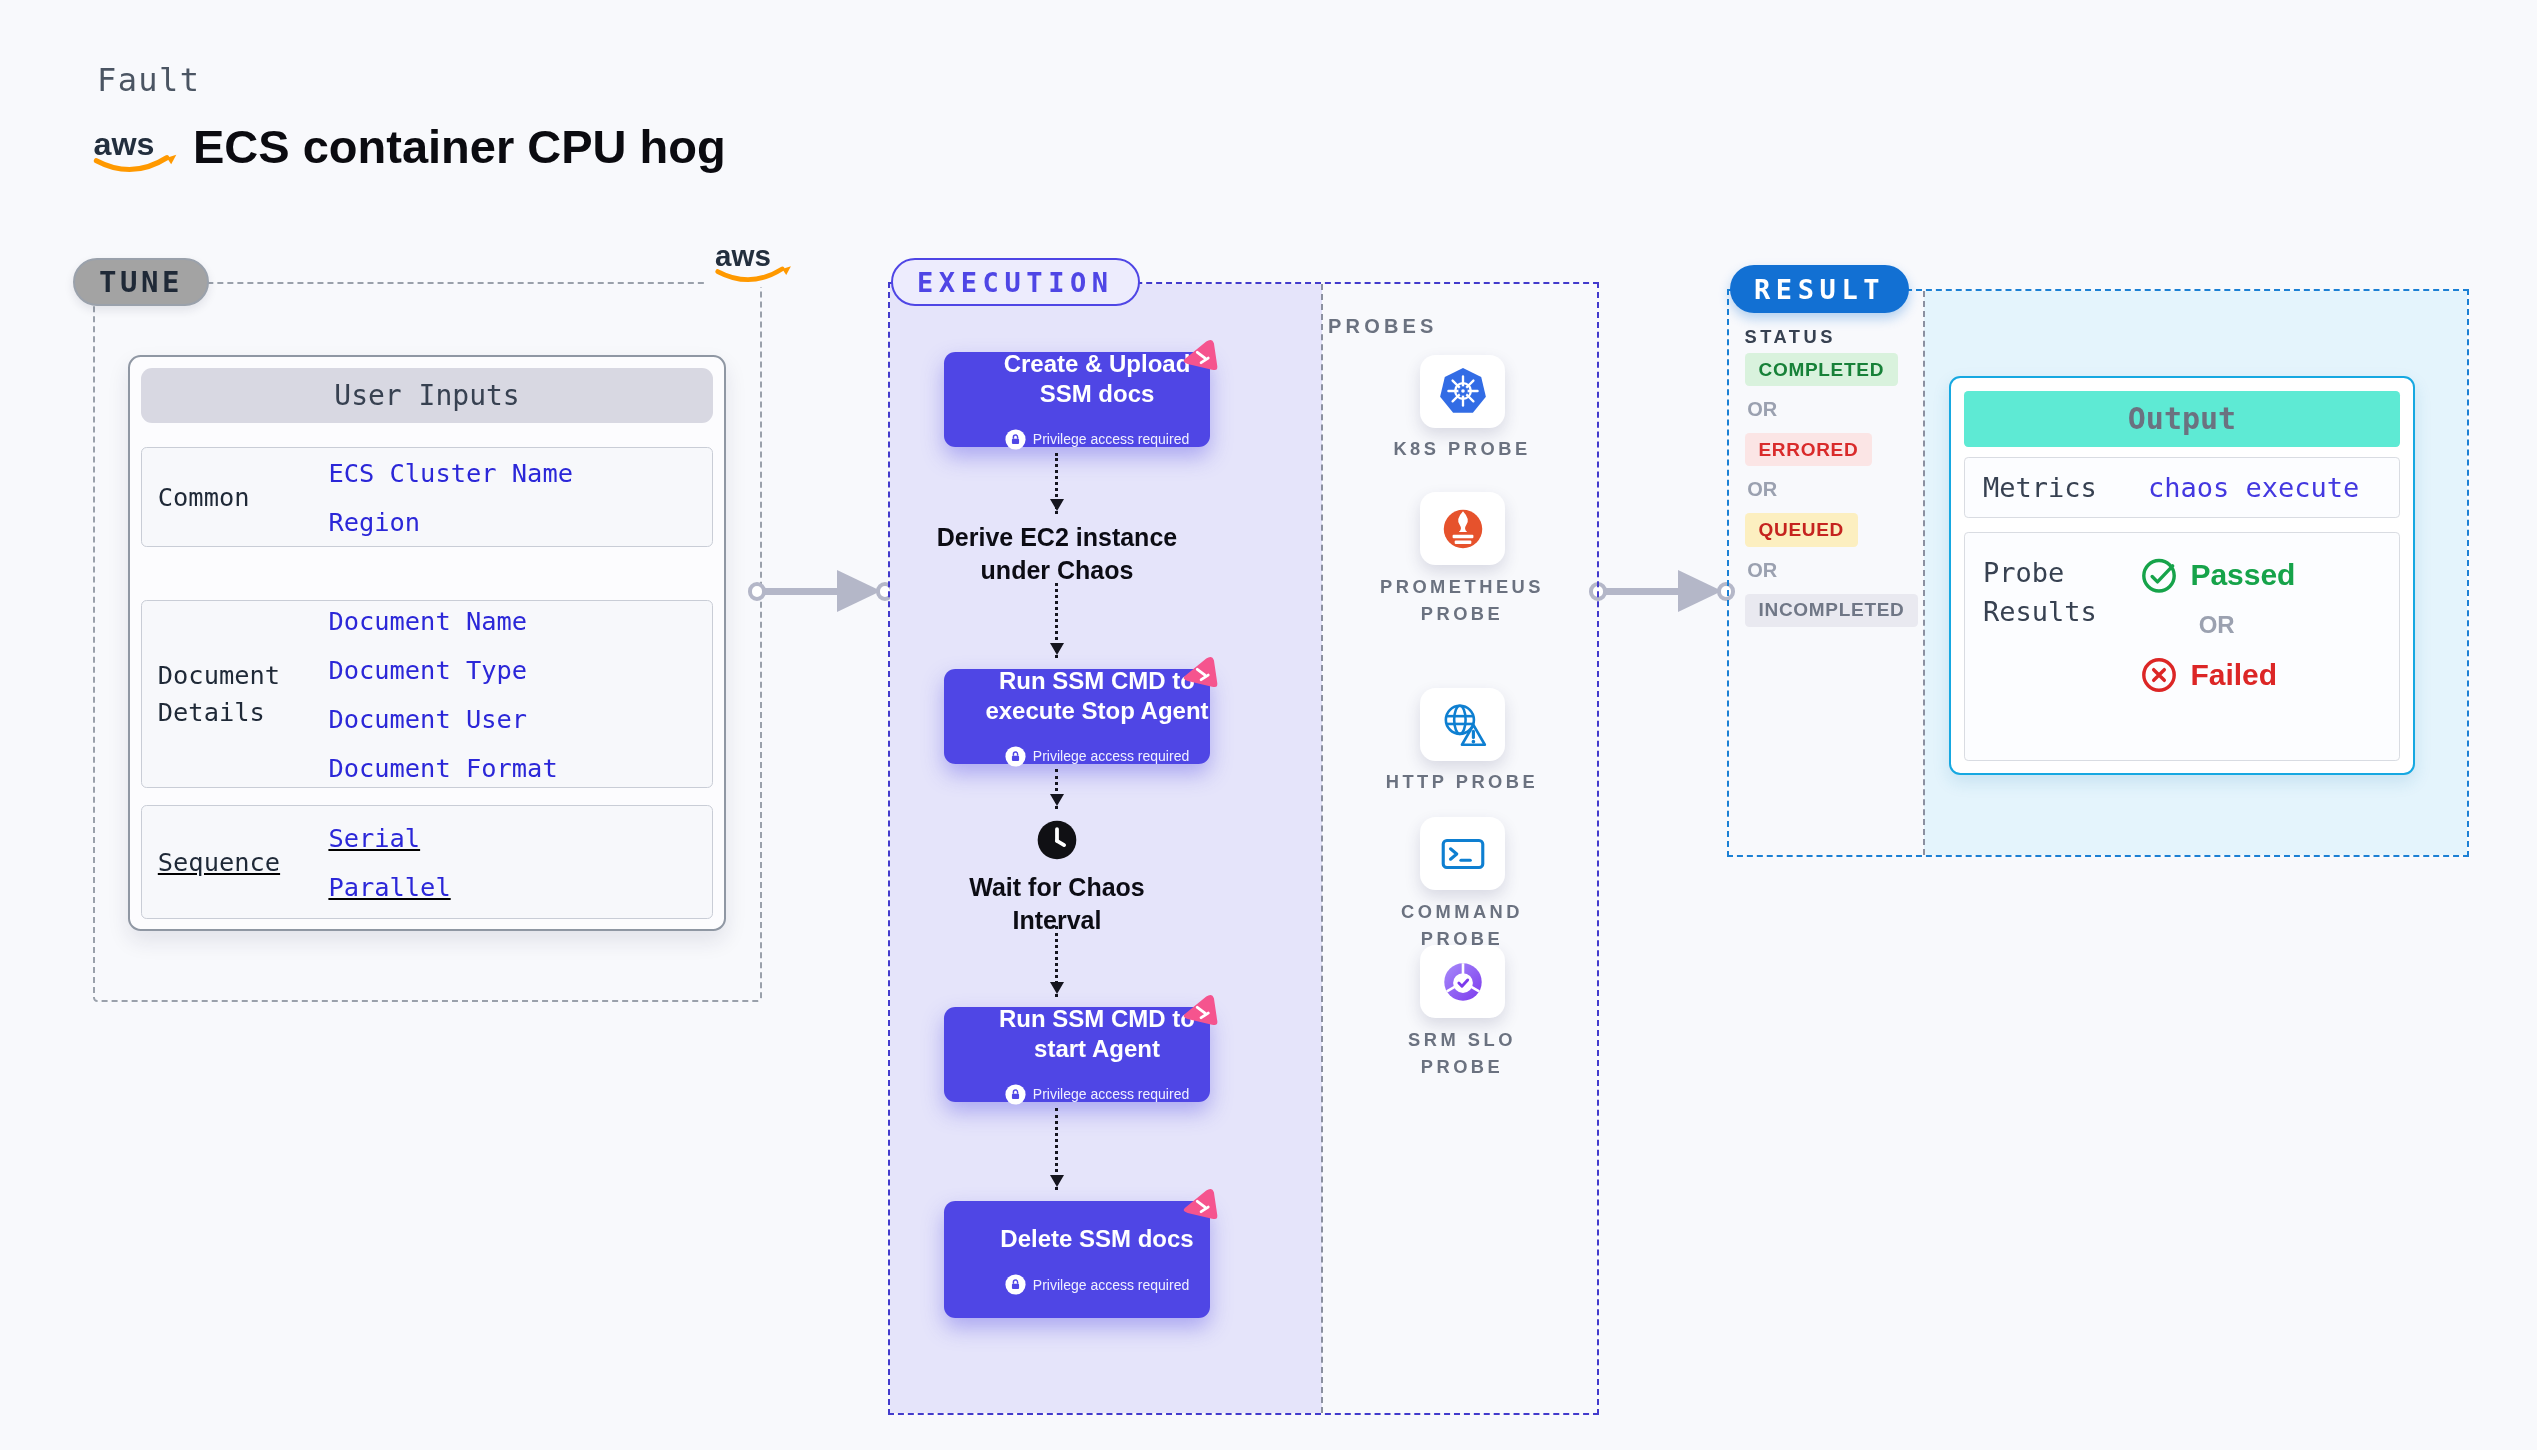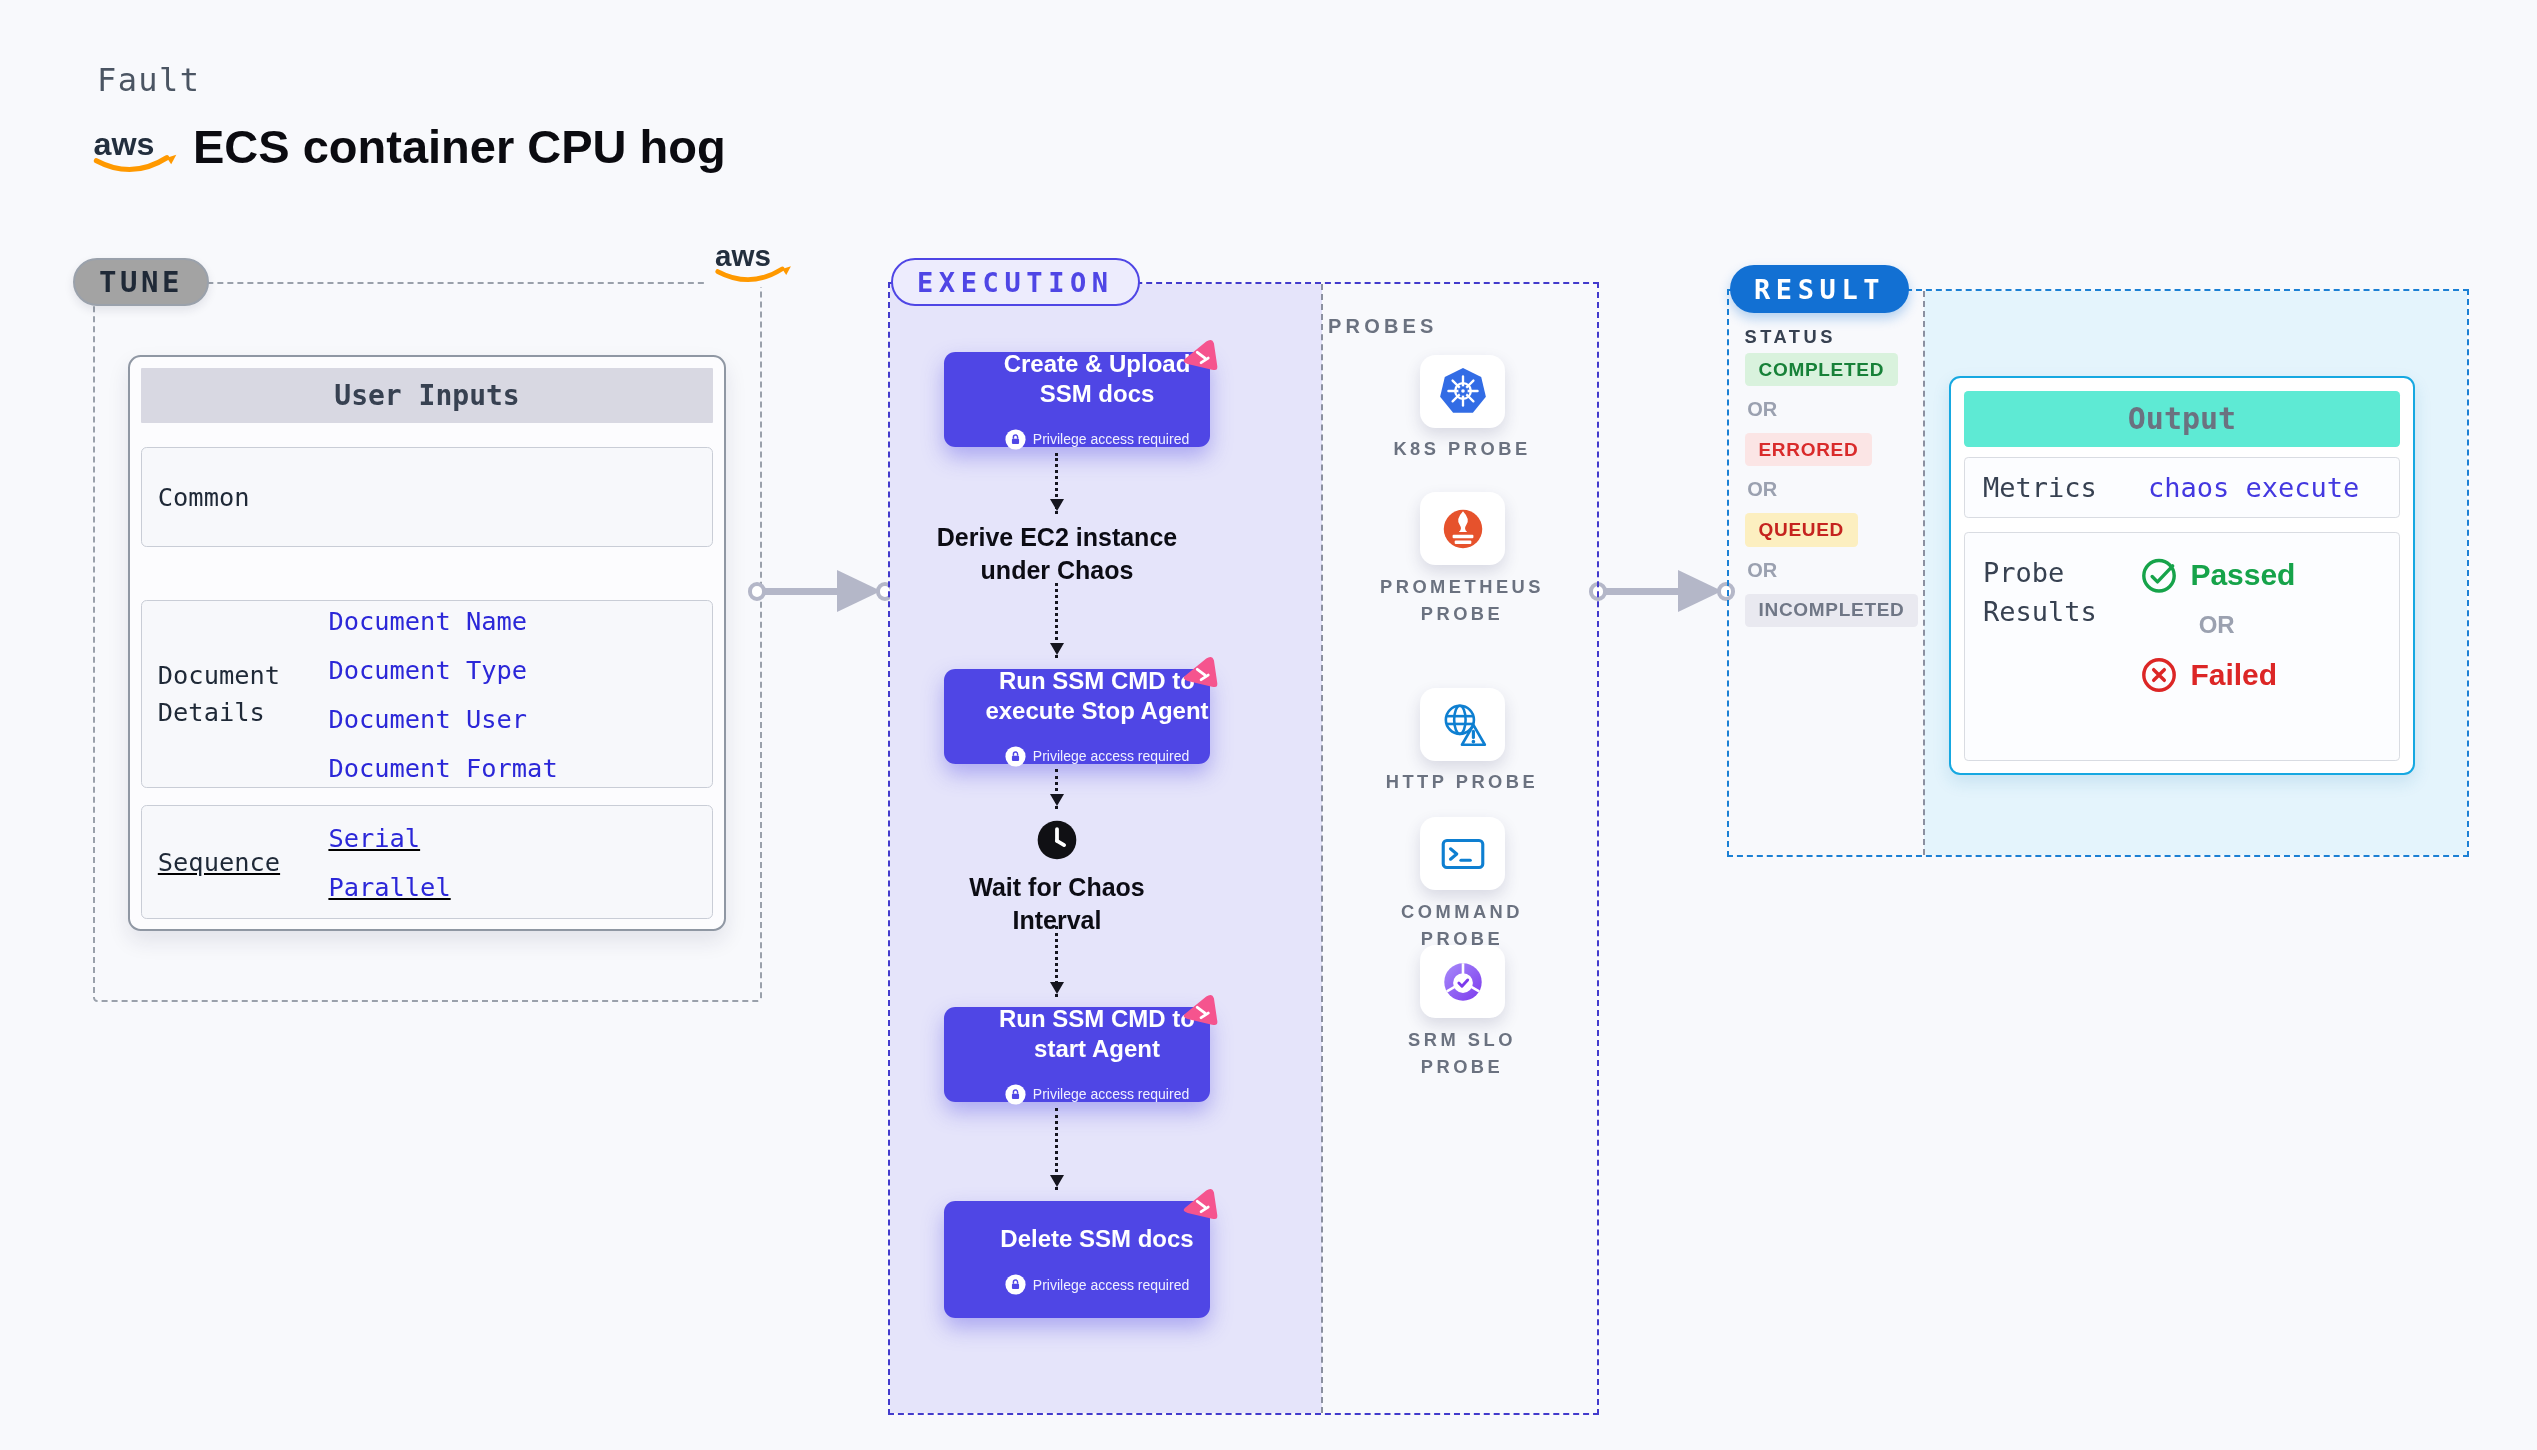--- a/index.html
+++ b/index.html
@@ -27,22 +27,22 @@
 
   
   #tune-box{left:93px;top:282px;width:665px;height:716px;
         border:2.1px dashed #9aa1ab;border-radius:4.2px;}
   #aws-corner{left:706px;top:236px;width:95px;height:51px;background:#f8f9fc;
         display:flex;align-items:center;justify-content:center;}
   #aws-corner svg{width:82px;height:47px;}
   #ui-card{left:128px;top:355px;width:594px;height:572px;background:#fcfcfe;
         border:2.1px solid #8f97a3;border-radius:12.7px;box-shadow:0 10px 21px rgba(30,30,70,.10);}
   .ui-header{position:absolute;left:11.3px;right:11.3px;top:11.3px;height:55px;background:#d8d8e2;
-        border-radius:1px;display:flex;align-items:center;justify-content:center;
-        font-size:28px;color:#374151;font-weight:bold;}
+        border-radius:11px;display:flex;align-items:center;justify-content:center;
+        font-size:28px;color:#374151;font-weight:normal;}
   .ui-row{position:absolute;left:11.3px;right:11.3px;border:1.4px solid #c9cdd6;background:#f7f8fb;
         border-radius:5.6px;display:flex;padding:0 15.5px;box-sizing:border-box;}
   .ui-row .lbl{width:148px;font-size:25.4px;color:#1f2937;align-self:center;line-height:1.45;}
   .ui-row .vals{display:flex;flex-direction:column;justify-content:center;gap:19px;
         margin-left:22.6px;font-size:25.4px;color:#2b27d8;}
   #row-common{top:90px;height:100px;}
   #row-doc{top:243px;height:188px;}
   #row-seq{top:448px;height:114px;text-decoration:underline;}
 
   
@@ -154,20 +154,24 @@
     <path d="M6 50 Q 55 76 102 46" fill="none" stroke="#ff9900" stroke-width="7" stroke-linecap="round"></path>
     <path d="M102 46 l13 -4 -7 13 z" fill="#ff9900"></path>
   </svg>
 </div>
 
 <div class="a" id="ui-card">
   <div class="ui-header mono">User Inputs</div>
 
   <div class="ui-row" id="row-common">
     <div class="lbl mono pre">Common</div>
+    <div class="vals mono">
+      <div>ECS Cluster Name</div>
+      <div>Region</div>
+    </div>
   </div>
 
   <div class="ui-row" id="row-doc">
     <div class="lbl mono pre">Document
 Details</div>
     <div class="vals mono">
       <div>Document Name</div>
       <div>Document Type</div>
       <div>Document User</div>
       <div>Document Format</div>

